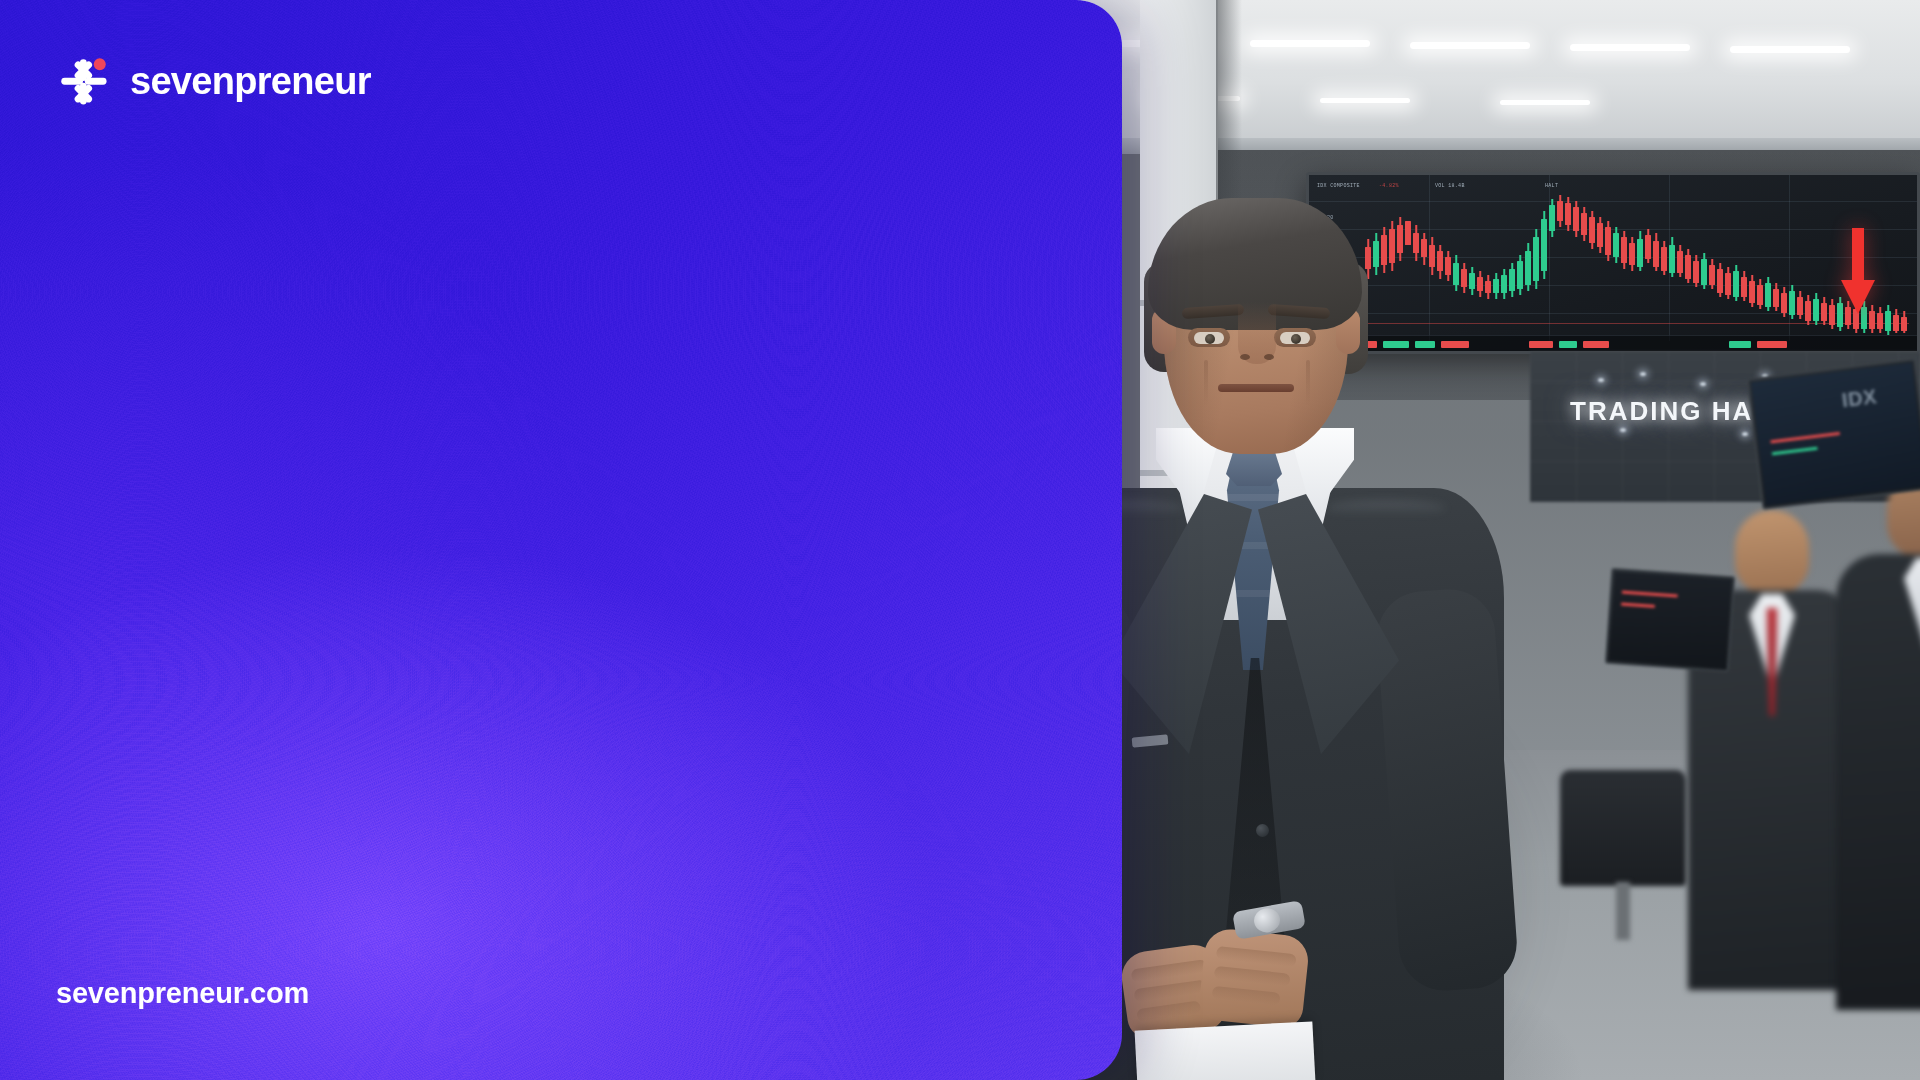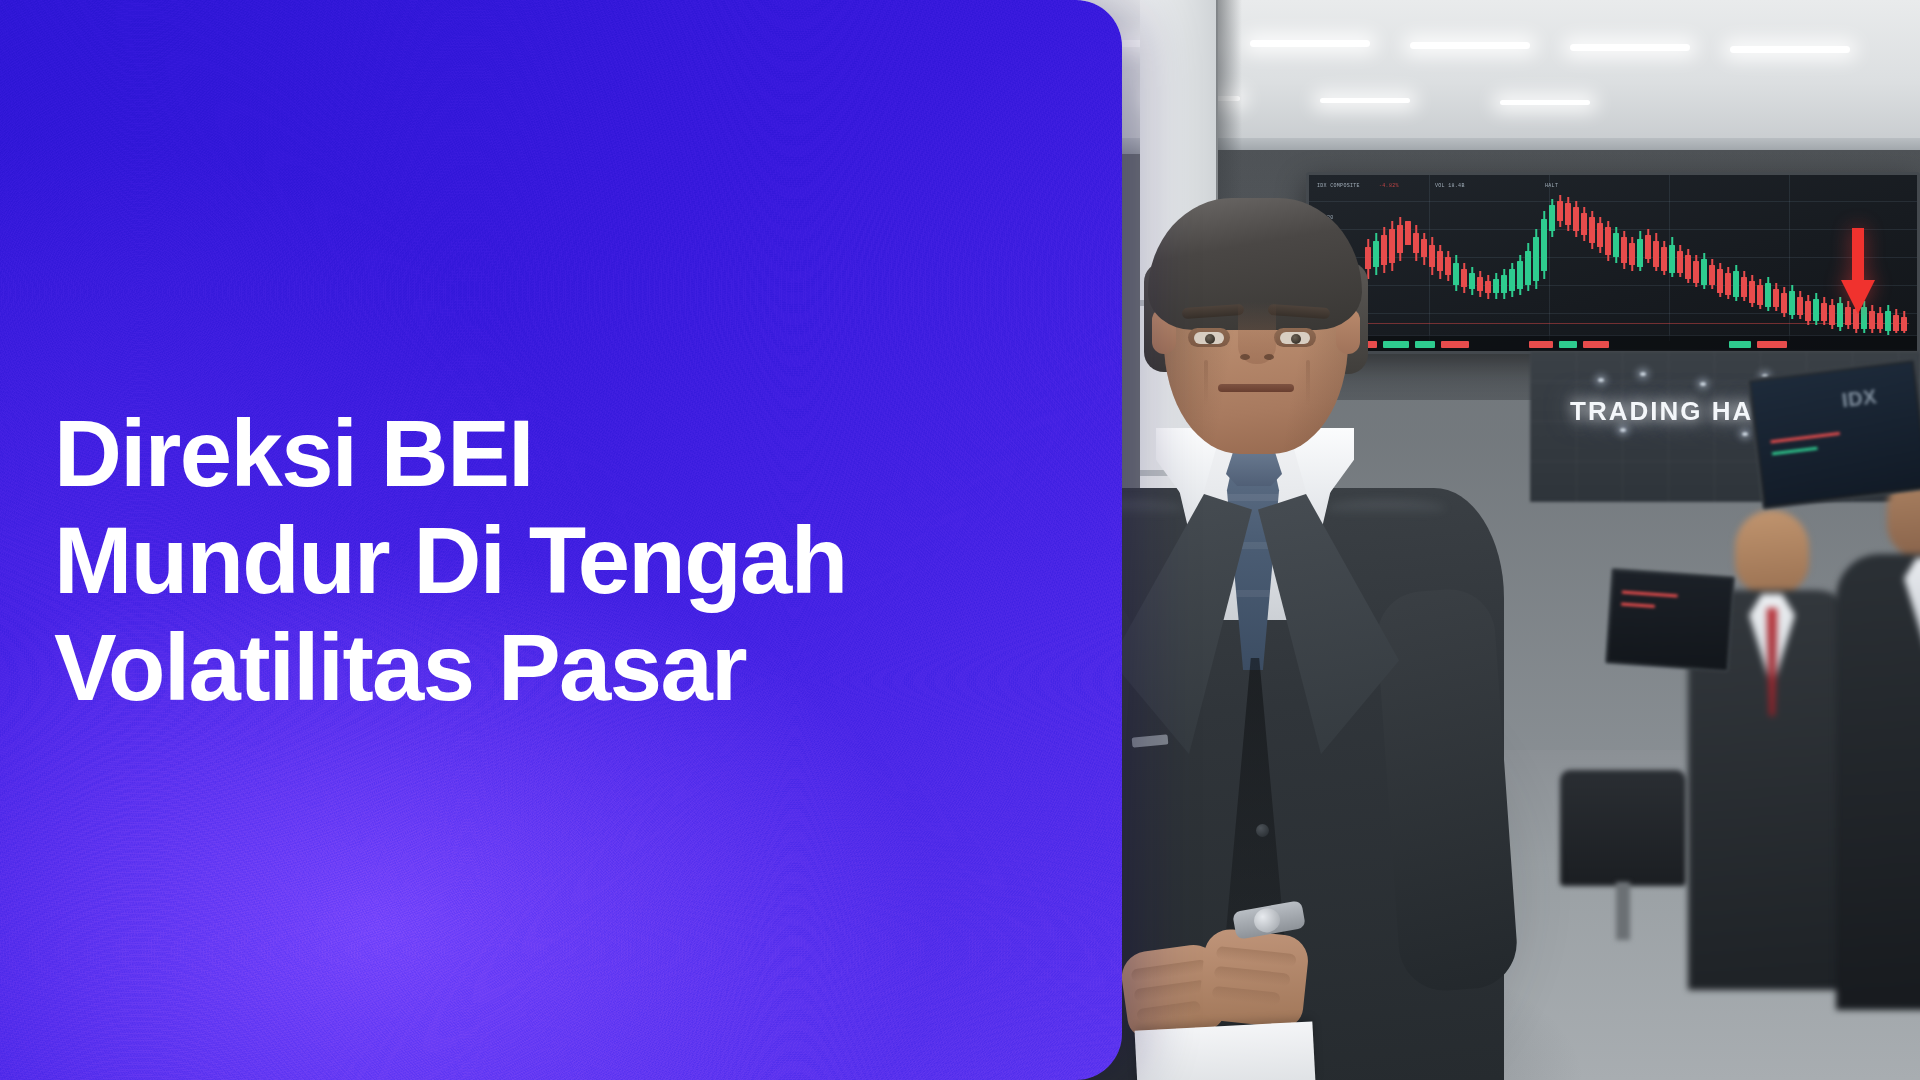--- a/index.html
+++ b/index.html
@@ -879,23 +879,35 @@
       <div class="watch">
         <div class="watch-face"></div>
       </div>
       <div class="paper"></div>
     </div>
   </div>
 
   <div class="card">
     <div class="grain"></div>
 
-
-
-    <h1 class="headline">
-      <span class="ln">Direksi BEI</span>
-      <span class="ln">Mundur Di Tengah</span>
-      <span class="ln">Volatilitas Pasar</span>
-    </h1>
-
+    <div class="logo-row">
+      <svg class="logo-mark" viewBox="0 0 64 64">
+        <g fill="#ffffff">
+          <rect x="28.6" y="8" width="7.6" height="24" rx="3.8"></rect>
+          <rect x="28.6" y="34" width="7.6" height="24" rx="3.8"></rect>
+          <rect x="8" y="28.4" width="24" height="7.6" rx="3.8"></rect>
+          <rect x="34" y="28.4" width="24" height="7.6" rx="3.8"></rect>
+          <rect x="28.6" y="8" width="7.6" height="24" rx="3.8" transform="rotate(45 32.4 20)"></rect>
+          <rect x="28.6" y="34" width="7.6" height="24" rx="3.8" transform="rotate(45 32.4 46)"></rect>
+          <rect x="28.6" y="8" width="7.6" height="24" rx="3.8" transform="rotate(-45 32.4 20)"></rect>
+          <rect x="28.6" y="34" width="7.6" height="24" rx="3.8" transform="rotate(-45 32.4 46)"></rect>
+        </g>
+        <circle cx="50.5" cy="13.5" r="6.6" fill="#F0465B"></circle>
+      </svg>
+      <span class="logo-word">sevenpreneur</span>
+    </div>
+
+
+
+    <div class="footer-url">sevenpreneur.com</div>
   </div>
 
 </div>
 
 </body></html>

